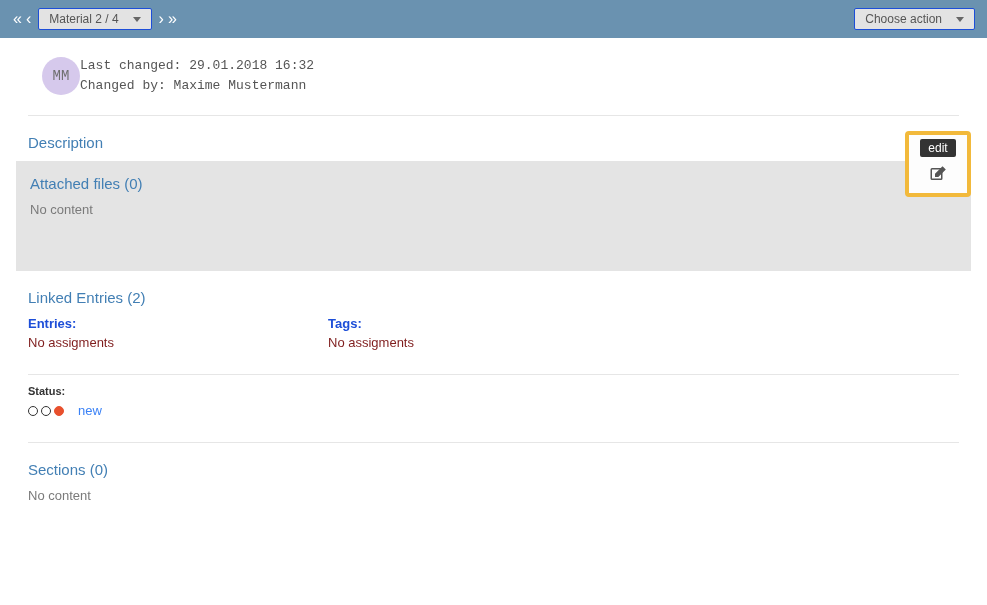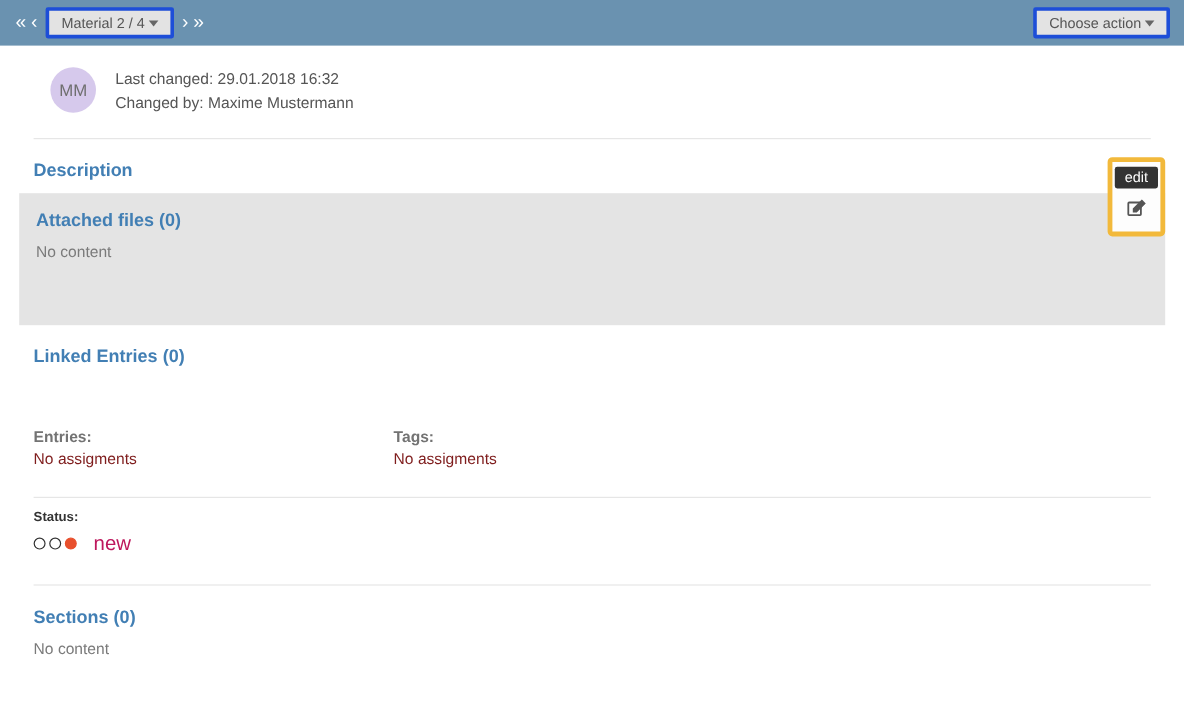--- a/index.html
+++ b/index.html
@@ -25,29 +25,29 @@
     .nav-chevrons {
       color: #fff;
       display: flex;
       gap: 2px;
       font-size: 16px;
       cursor: pointer;
     }
     .nav-chevrons span { padding: 0 1px; }
     .btn-gray {
       background: #e3e3e3;
-      border: 3px solid #1d4ed8;
+      border: 1px solid #1d4ed8;
       color: #555;
       font-size: 12px;
       padding: 3px 10px;
       border-radius: 2px;
       cursor: pointer;
       display: inline-flex;
       align-items: center;
-      gap: 0;
+      gap: 11px;
     }
     .caret-down {
       display: inline-block;
       width: 0; height: 0;
       border-left: 4px solid transparent;
       border-right: 4px solid transparent;
       border-top: 5px solid #666;
       margin-left: 3px;
     }
     .content {
@@ -73,55 +73,56 @@
     }
     .dot {
       width: 10px; height: 10px;
       border-radius: 50%;
       border: 1.5px solid #333;
       background: #fff;
     }
     .dot.filled { background: #e8502d; border-color: #e8502d; }
     .meta-row {
       display: flex;
-      gap: 16px;
+      align-items: center;
       margin-bottom: 20px;
+      font-family: Liberation Mono, monospace;
     }
     .avatar {
       width: 38px; height: 38px;
       border-radius: 50%;
       background: #d6c9ec;
       color: #6f6f6f;
       display: flex;
       align-items: center;
       justify-content: center;
       font-size: 14px;
       margin-left: 14px;
     }
     .meta-text { font-size: 13px; color: #555; line-height: 1.5; }
     hr.sep { border: none; border-top: 1px solid #e6e6e6; margin: 4px 0; }
     .section-title {
       color: #427fb4;
       font-size: 15px;
-      font-weight: 700;
+      font-weight: 400;
       margin: 18px 0 10px 0;
     }
     .attached-block {
       background: #e4e4e4;
       padding: 14px 14px 54px 14px;
       position: relative;
       margin: 0 -12px 0 -12px;
     }
     .attached-block .section-title { margin-top: 0; }
     .no-content { font-size: 13px; color: #7a7a7a; margin-top: 6px; }
     .edit-highlight {
       position: absolute;
       right: 0px;
       top: -30px;
-      width: 48px;
+      width: 66px;
       height: 66px;
       border: 4px solid #f2b93b;
       border-radius: 4px;
       background: #fdfdfd;
       display: flex;
       flex-direction: column;
       align-items: center;
       justify-content: flex-start;
       padding-top: 4px;
     }
@@ -132,29 +133,29 @@
       padding: 2px 8px;
       border-radius: 2px;
       margin-bottom: 6px;
     }
     .edit-icon-wrap {
       width: 22px; height: 22px;
       display: flex; align-items: center; justify-content: center;
     }
     .linked-row { display: flex; gap: 0; margin-top: 6px; }
     .linked-col { flex: 0 0 300px; font-size: 13px; }
-    .linked-col .lbl { font-weight: 600; color: #737373; margin-bottom: 4px; margin-top: 40px; }
+    .linked-col .lbl { font-weight: 600; color: #1d4ed8; margin-bottom: 4px; }
     .linked-col .val { color: #7f1d1d; }
     .workflow-block { margin-top: 10px; }
     .status-lbl { font-weight: 700; font-size: 11px; margin: 8px 0 6px 0; }
     .status-row { display: flex; align-items: center; gap: 14px; }
     .status-dots { display: flex; gap: 3px; }
     .sdot { width: 10px; height: 10px; border-radius: 50%; border: 1.5px solid #333; background: #fff; }
     .sdot.filled { background: #e8502d; border-color: #e8502d; }
-    .status-text { font-size: 17px; color: #be185d; }
+    .status-text { font-size: 13px; color: #3b82f6; }
     .sections-block { margin-top: 10px; }
   </style>
 </head>
 <body>
 
 <div class="page">
 
   <div class="topbar">
     <div class="topbar-left">
       <div class="nav-chevrons">
@@ -202,21 +203,21 @@
         <div class="edit-icon-wrap">
           <svg width="18" height="18" viewBox="0 0 24 24" fill="none" stroke="#555" stroke-width="2">
             <rect x="3" y="5" width="14" height="14" rx="1"></rect>
             <path d="M18 3 L21 6 L12 15 L9 15 L9 12 Z" fill="#555" stroke="#555"></path>
           </svg>
         </div>
       </div>
     </div>
 
     <div>
-      <div class="section-title">Linked Entries (0)</div>
+      <div class="section-title">Linked Entries (2)</div>
       <div class="linked-row">
         <div class="linked-col">
           <div class="lbl">Entries:</div>
           <div class="val">No assigments</div>
         </div>
         <div class="linked-col">
           <div class="lbl">Tags:</div>
           <div class="val">No assigments</div>
         </div>
       </div>

